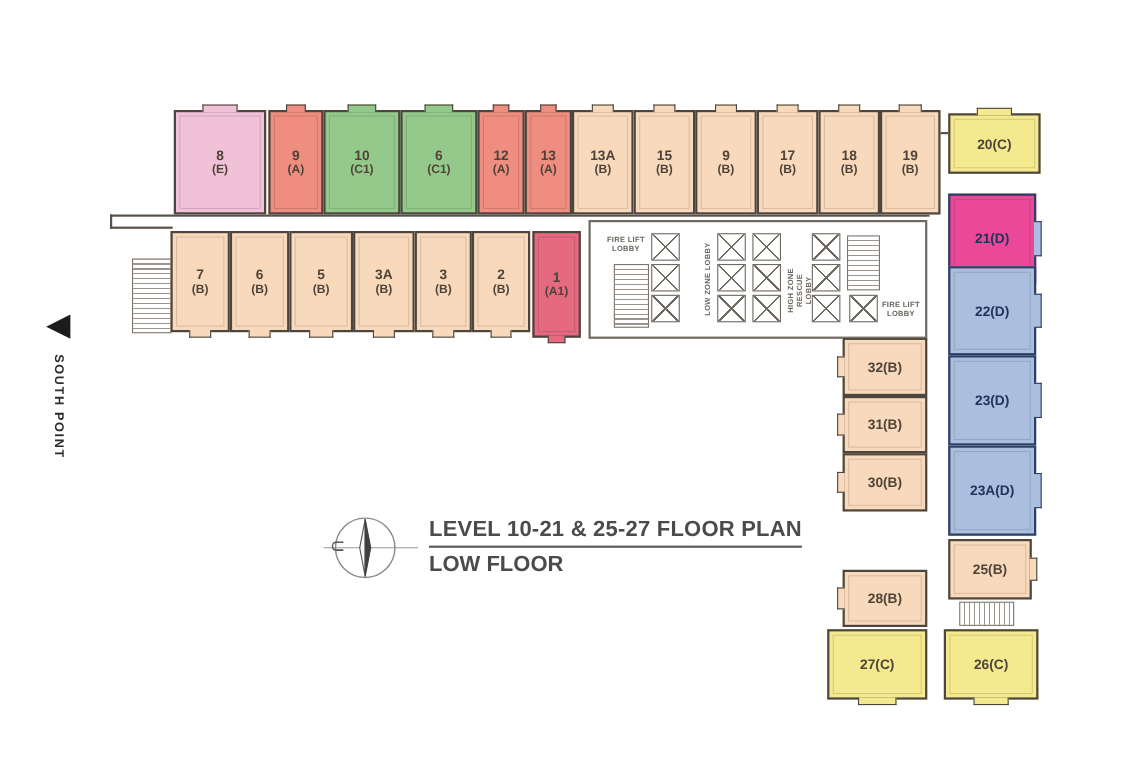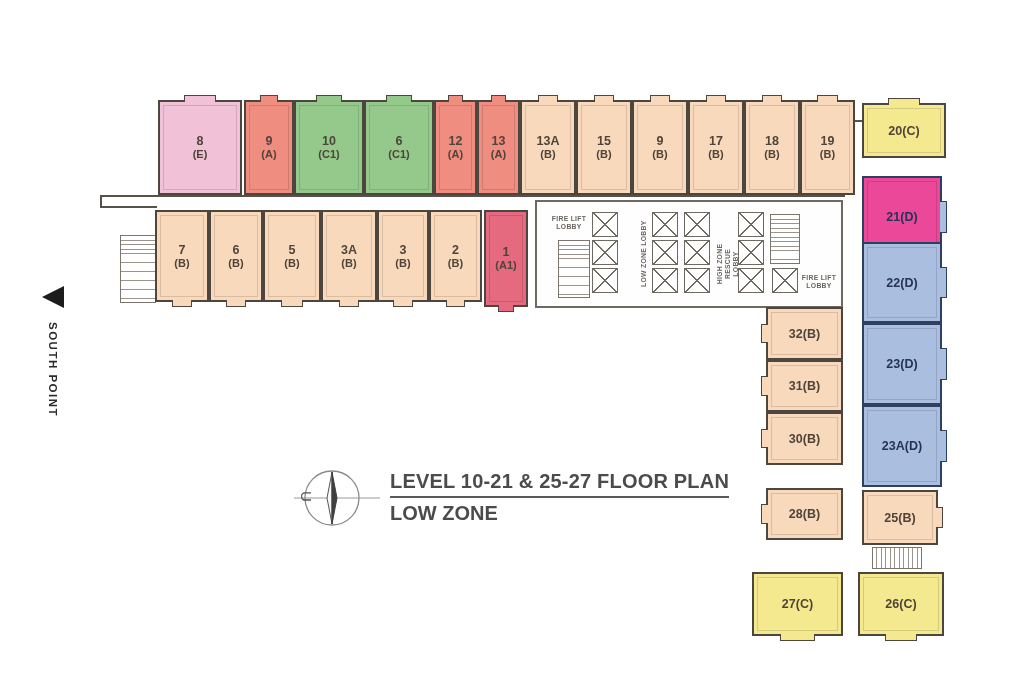--- a/index.html
+++ b/index.html
@@ -92,21 +92,21 @@
         <line x1="0" y1="36" x2="86" y2="36" stroke="#999" stroke-width="1"></line>
         <circle cx="38" cy="36" r="27" fill="none" stroke="#8a8a8a" stroke-width="1.3"></circle>
         <polygon points="38,10 33,36 38,62" fill="#f7f7f7" stroke="#555" stroke-width="1"></polygon>
         <polygon points="38,10 43,36 38,62" fill="#3f3f3f" stroke="#3f3f3f" stroke-width="1"></polygon>
       </svg>
       <span class="compass-u">U</span>
     </div>
 
     <div class="plan-caption">
       <div class="pc-title">LEVEL 10-21 &amp; 25-27 FLOOR PLAN</div>
-      <div class="pc-sub">LOW ZONE</div>
+      <div class="pc-sub">LOW FLOOR</div>
     </div>
 
   <div class="pline" style="left: 100px; top: 195px; width: 745px; height: 2px;"></div>
       <div class="pline" style="left: 100px; top: 206px; width: 57px; height: 2px;"></div>
       <div class="pline" style="left: 100px; top: 195px; width: 2px; height: 13px;"></div>
       <div class="pline" style="left: 845px; top: 120px; width: 17px; height: 2px;"></div>
       <div class="lift" style="left: 592px; top: 212px;"></div>
       <div class="lift" style="left: 592px; top: 240px;"></div>
       <div class="lift" style="left: 592px; top: 268px;"></div>
       <div class="lift" style="left: 652px; top: 212px;"></div>
@@ -261,21 +261,21 @@
         <div class="u-label">32(B)</div>
       </div>
       <div class="unit" style="left: 766px; top: 360px; width: 77px; height: 52px; background: rgb(248, 217, 187); border-color: rgb(76, 70, 63); color: rgb(79, 68, 58);">
         <div class="bump bump-left" style="background: rgb(248, 217, 187); border-color: rgb(76, 70, 63);"></div>
         <div class="u-label">31(B)</div>
       </div>
       <div class="unit" style="left: 766px; top: 412px; width: 77px; height: 53px; background: rgb(248, 217, 187); border-color: rgb(76, 70, 63); color: rgb(79, 68, 58);">
         <div class="bump bump-left" style="background: rgb(248, 217, 187); border-color: rgb(76, 70, 63);"></div>
         <div class="u-label">30(B)</div>
       </div>
-      <div class="unit" style="left: 766px; top: 488px; width: 77px; height: 52px; background: rgb(248, 217, 187); border-color: rgb(76, 70, 63); color: rgb(79, 68, 58);">
+      <div class="unit" style="left: 766px; top: 518px; width: 77px; height: 52px; background: rgb(248, 217, 187); border-color: rgb(76, 70, 63); color: rgb(79, 68, 58);">
         <div class="bump bump-left" style="background: rgb(248, 217, 187); border-color: rgb(76, 70, 63);"></div>
         <div class="u-label">28(B)</div>
       </div>
       <div class="unit" style="left: 752px; top: 572px; width: 91px; height: 64px; background: rgb(244, 233, 142); border-color: rgb(76, 70, 63); color: rgb(79, 68, 58);">
         <div class="bump bump-bottom" style="background: rgb(244, 233, 142); border-color: rgb(76, 70, 63);"></div>
         <div class="u-label">27(C)</div>
       </div>
       <div class="unit" style="left: 862px; top: 103px; width: 84px; height: 55px; background: rgb(244, 233, 142); border-color: rgb(76, 70, 63); color: rgb(79, 68, 58);">
         <div class="bump bump-top" style="background: rgb(244, 233, 142); border-color: rgb(76, 70, 63);"></div>
         <div class="u-label">20(C)</div>

